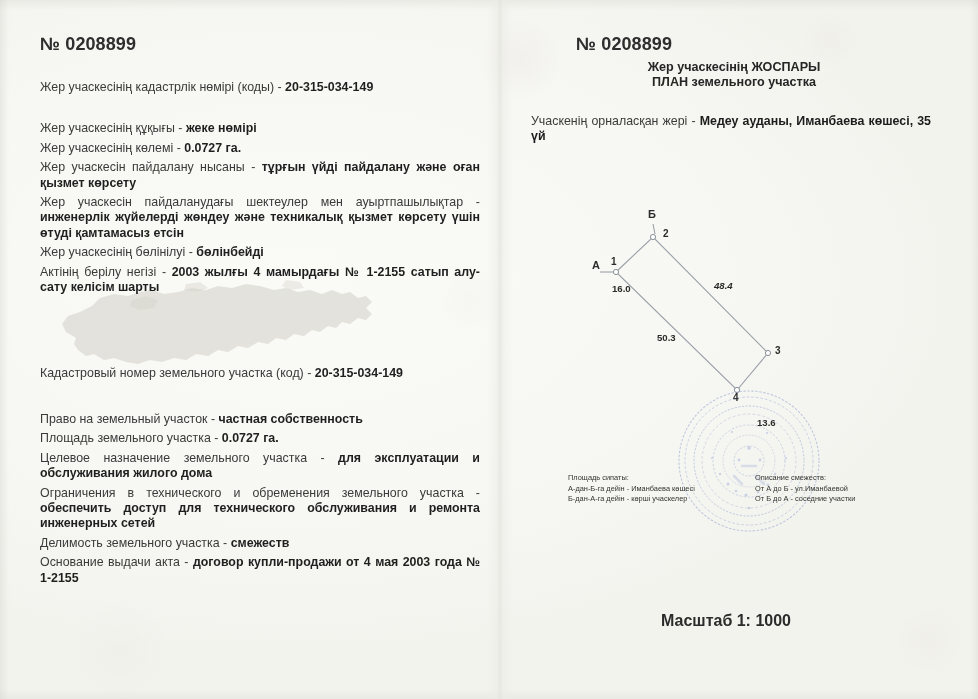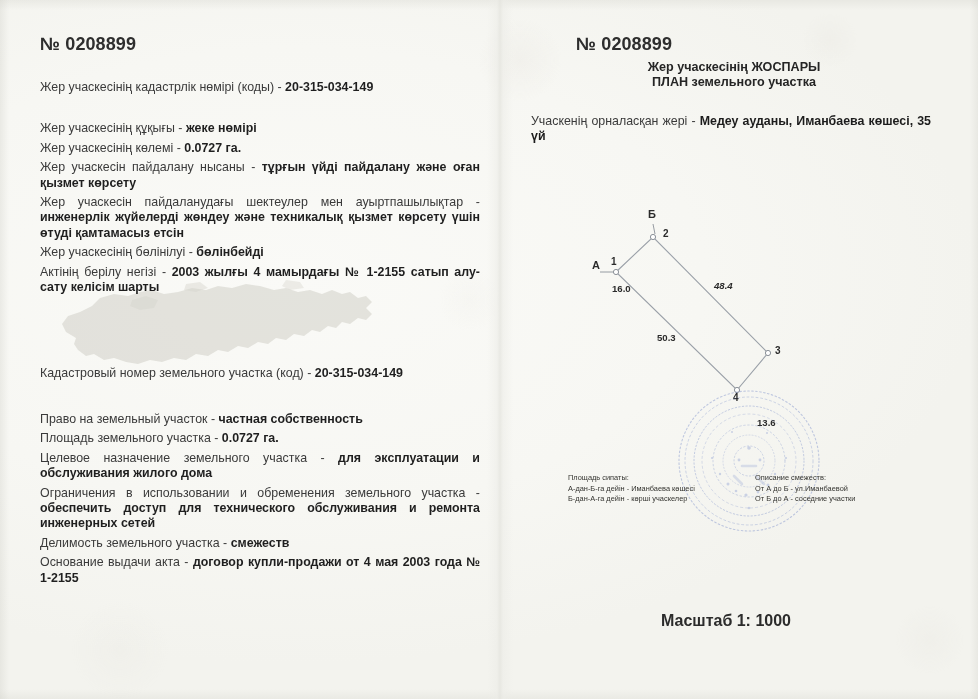--- a/index.html
+++ b/index.html
@@ -258,21 +258,21 @@
 
     <div class="para">
       <span>Площадь земельного участка - </span><b>0.0727 га.</b>
     </div>
 
     <div class="para">
       <span>Целевое назначение земельного участка - </span><b>для эксплуатации и обслуживания жилого дома</b>
     </div>
 
     <div class="para">
-      <span>Ограничения в использовании и обременения земельного участка - </span><b>обеспечить доступ для технического обслуживания и ремонта инженерных сетей</b>
+      <span>Ограничения в технического и обременения земельного участка - </span><b>обеспечить доступ для технического обслуживания и ремонта инженерных сетей</b>
     </div>
 
     <div class="para">
       <span>Делимость земельного участка - </span><b>смежеств</b>
     </div>
 
     <div class="para">
       <span>Основание выдачи акта - </span><b>договор купли-продажи от 4 мая 2003 года № 1-2155</b>
     </div>
   </div>

